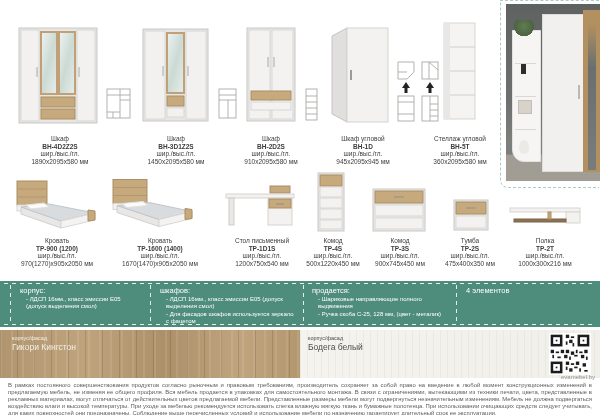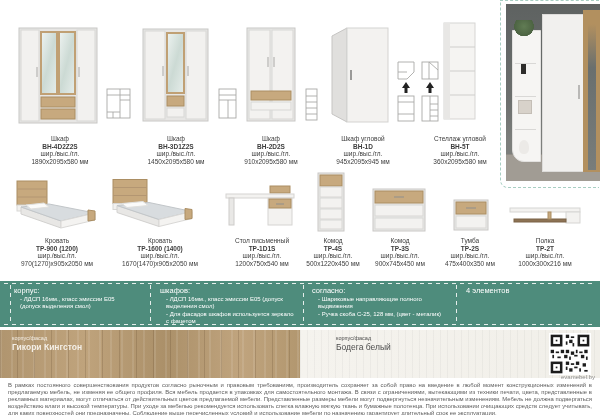--- a/index.html
+++ b/index.html
@@ -45,22 +45,22 @@
       repeating-linear-gradient(90deg,rgba(255,255,255,.10) 0 2px,rgba(0,0,0,0) 2px 11px),
       repeating-linear-gradient(90deg,rgba(74,50,25,.18) 0 1px,rgba(0,0,0,0) 1px 17px),
       linear-gradient(90deg,#b0956f,#bfa37c 28%,#ab9069 55%,#c0a47e 80%,#b2976f);}
   .swatch-white{left:300px;width:300px;
     background:
       repeating-linear-gradient(90deg,rgba(0,0,0,.035) 0 1px,rgba(0,0,0,0) 1px 7px),
       linear-gradient(90deg,#f5f3ee,#f1efe9);}
   .swatch .cap{font-size:5.5px;line-height:6.5px;padding-top:5px;}
   .swatch .name{font-size:8.5px;line-height:10px;font-weight:bold;}
   .swatch-wood .cap,.swatch-wood .name{color:#f4efe7;padding-left:12px;font-weight:normal;}
-  .swatch-wood .name{font-weight:bold;}
-  .swatch-white .cap,.swatch-white .name{color:#4c4c4c;padding-left:8px;font-weight:normal;margin-left:28px;}
+  .swatch-wood .name{font-weight:normal;}
+  .swatch-white .cap,.swatch-white .name{color:#4c4c4c;padding-left:8px;font-weight:normal;}
 
   .qr{position:absolute;left:549px;top:333px;}
   .qr-caption{position:absolute;left:500px;top:374px;width:95px;text-align:right;font-size:6px;color:#8e8e8e;}
 
   .disclaimer{position:absolute;left:8px;top:382px;width:584px;font-size:5.9px;line-height:6.9px;color:#5c5c5c;text-align:justify;}
 </style>
 </head>
 <body>
 
 <div id="page">
@@ -321,31 +321,31 @@
   </div>
 
   <div class="band">
     <div class="dash-h" style="left:4px;right:4px;top:2px"></div>
     <div class="dash-h" style="left:4px;right:4px;bottom:2px"></div>
     <div class="dash-v" style="left:10px;top:4px;bottom:4px"></div>
     <div class="dash-v" style="left:150px;top:4px;bottom:4px"></div>
     <div class="dash-v" style="left:303px;top:4px;bottom:4px"></div>
     <div class="dash-v" style="left:456px;top:4px;bottom:4px"></div>
 
-    <div class="spec-col" style="left:14px;top:5px;width:122px">
+    <div class="spec-col" style="left:20px;top:5px;width:122px">
       <div class="spec-title">корпус:</div>
       <div class="spec-item">- ЛДСП 16мм., класс эмиссии Е05 (допуск выделения смол)</div>
     </div>
     <div class="spec-col" style="left:160px;top:5px;width:136px">
       <div class="spec-title">шкафов:</div>
       <div class="spec-item">- ЛДСП 16мм., класс эмиссии Е05 (допуск выделения смол)</div>
       <div class="spec-item">- Для фасадов шкафов используется зеркало с фацетом</div>
     </div>
     <div class="spec-col" style="left:312px;top:5px;width:136px">
-      <div class="spec-title">согласно:</div>
+      <div class="spec-title">продается:</div>
       <div class="spec-item">- Шариковые направляющие полного выдвижения</div>
       <div class="spec-item">- Ручка скоба С-25, 128 мм, (цвет - металик)</div>
     </div>
     <div class="spec-col" style="left:466px;top:5px;width:124px">
       <div class="spec-count">4 элементов</div>
     </div>
   </div>
 
   <div class="swatch swatch-wood">
     <div class="cap">корпус/фасад</div>

